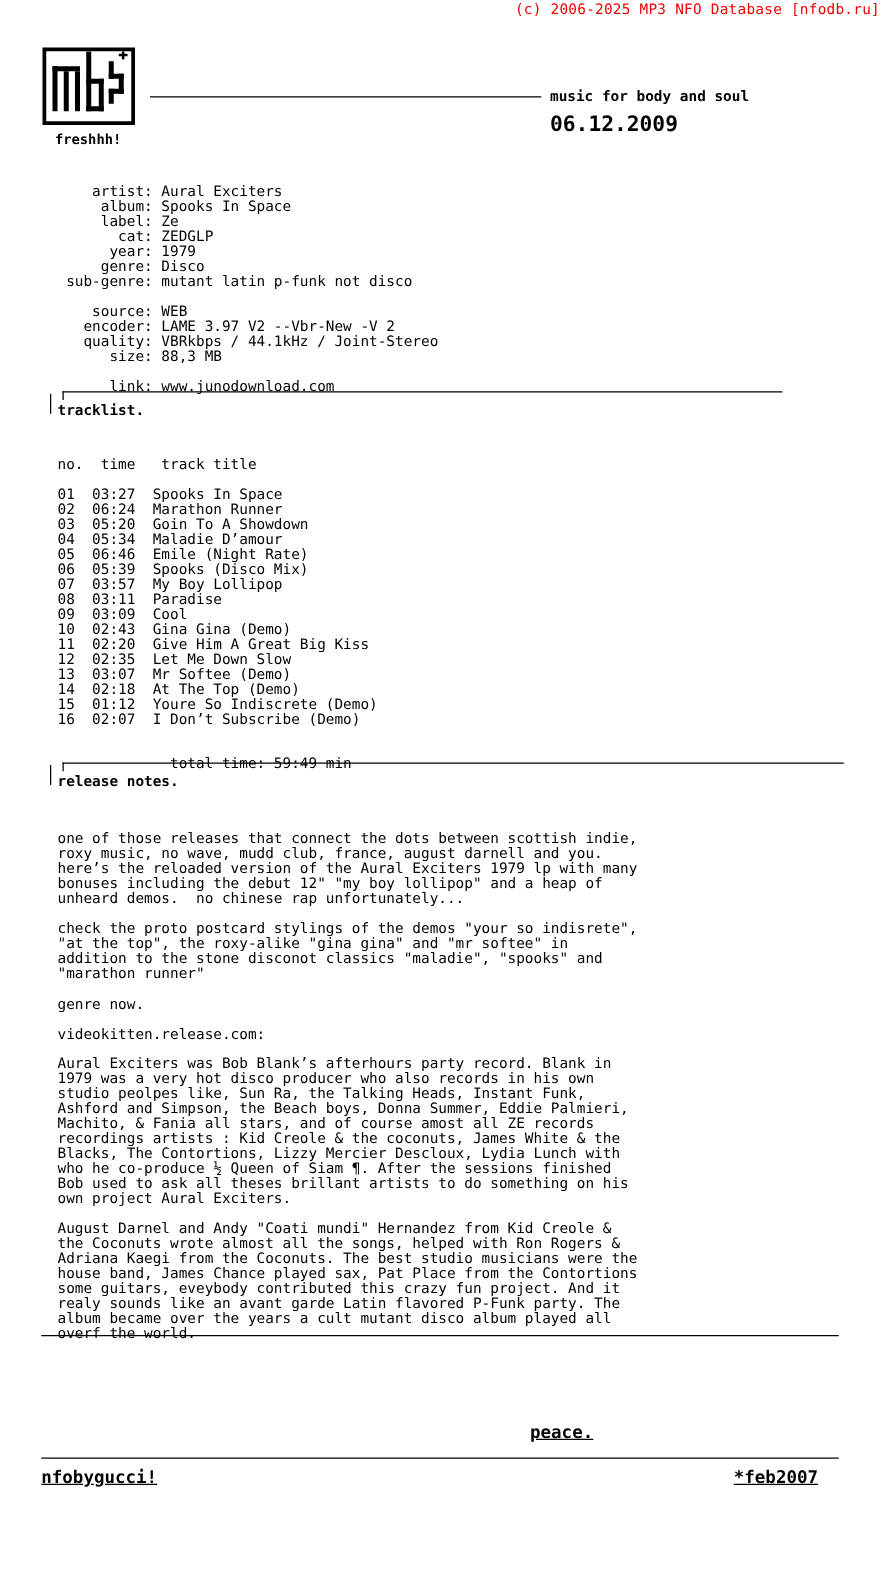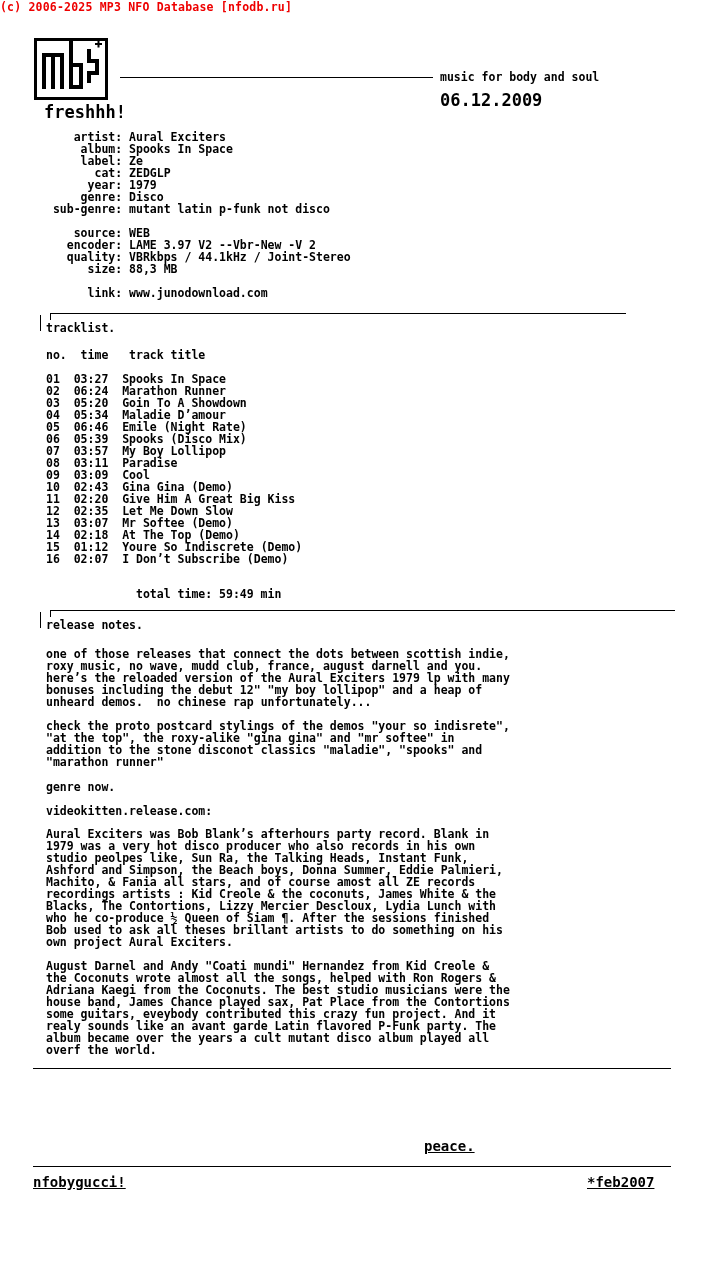--- a/index.html
+++ b/index.html
@@ -21,24 +21,24 @@
     width: 704px;
     height: 1272px;
   }
 
   
   .banner {
     position: absolute;
     top: 0px;
     left: 0;
     width: 704px;
-    text-align: left;
+    text-align: right;
     color: #ee0000;
     font-size: 11.5px;
-    font-weight: bold;
+    font-weight: normal;
     letter-spacing: 0.2px;
     line-height: 14px;
     white-space: pre;
   }
 
   
   .logo-box {
     position: absolute;
     left: 34px;
     top: 38px;
@@ -47,21 +47,21 @@
     border: 3px solid #000;
     box-sizing: border-box;
     overflow: hidden;
   }
   .logo-svg { display:block; width:100%; height:100%; }
 
   .logo-caption {
     position: absolute;
     left: 44px;
     top: 105px;
-    font-size: 17px;
+    font-size: 11px;
     font-weight: bold;
     line-height: 14px;
     white-space: pre;
   }
 
   .head-rule {
     position: absolute;
     left: 120px;
     top: 77px;
     width: 313px;
@@ -84,24 +84,25 @@
     font-size: 17px;
     font-weight: bold;
     line-height: 14px;
     white-space: pre;
   }
 
   
   .mono {
     position: absolute;
     font-size: 11.5px;
-    font-weight: bold;
+    font-weight: normal;
     line-height: 12px;
     white-space: pre;
     letter-spacing: 0px;
+    margin-top: 16px;
   }
 
   
   .sec {
     position: absolute;
     left: 40px;
   }
   .sec .tick {
     position: absolute;
     left: 0px;

